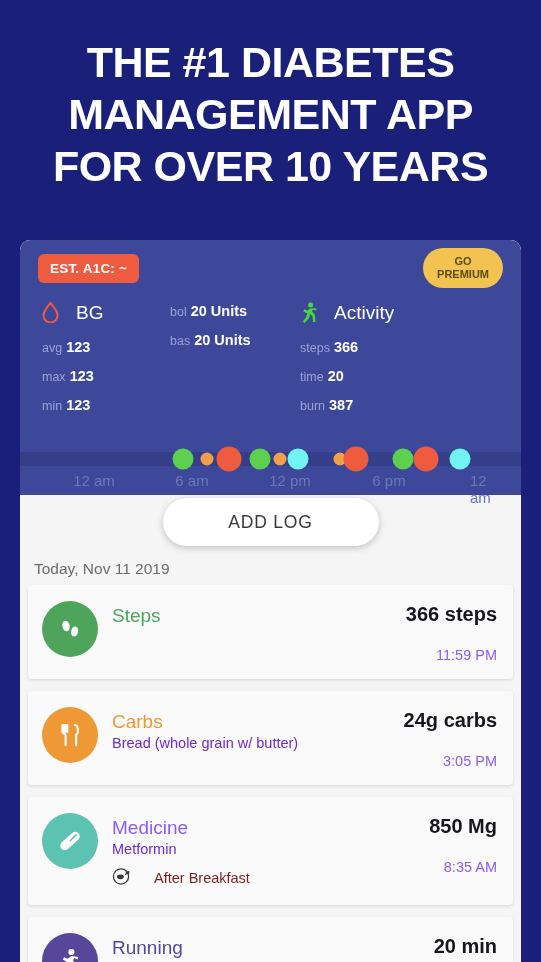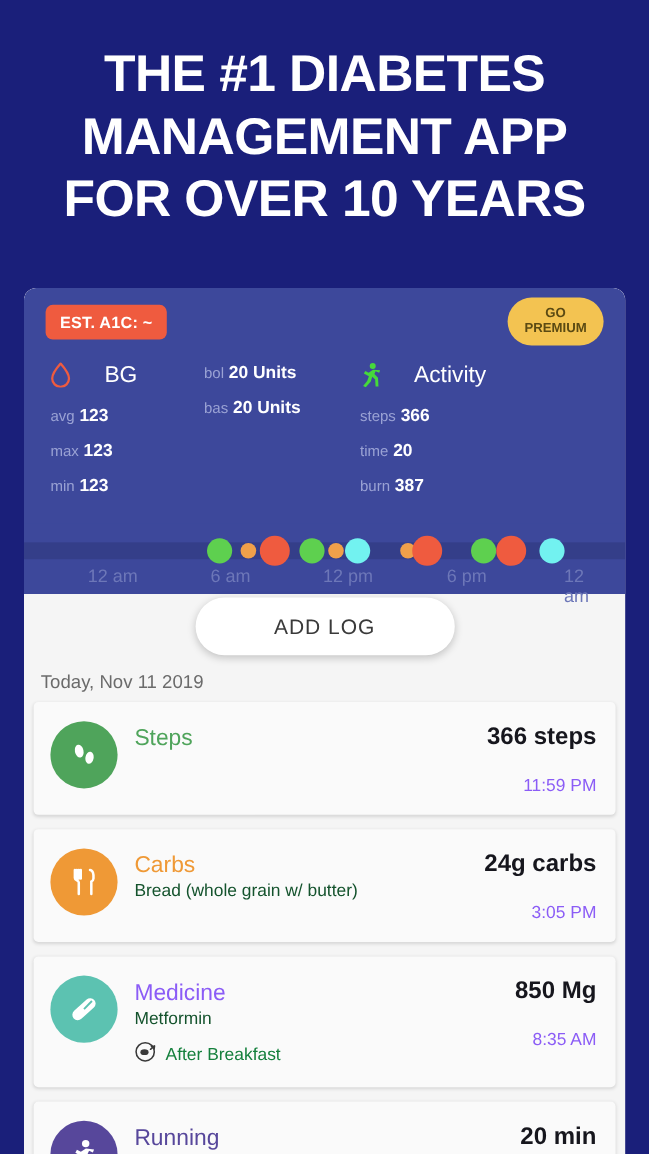--- a/index.html
+++ b/index.html
@@ -67,21 +67,21 @@
   
   .stats{
     position:absolute; left:0; top:62px; width:501px;
     display:flex;
   }
   .stat-col{ flex:1; padding-left:22px; }
   .stat-col.c0{ flex:0 0 128px; }
   .stat-col.c1{ flex:0 0 130px; }
   .stat-col.c2{ flex:0 0 118px; }
   .stat-head{
-    display:flex; align-items:center; gap:25px;
+    display:flex; align-items:center; gap:14px;
     margin-bottom:14px;
   }
   .stat-head .ico{ width:20px; height:22px; display:inline-block; }
   .stat-head .ttl{ color:#ffffff; font-size:19px; }
   .stat-row{ margin-bottom:11px; white-space:nowrap; }
   .stat-row .k{ color:#9aa2d4; font-size:12.5px; }
   .stat-row .v{ color:#ffffff; font-size:14.5px; font-weight:bold; margin-left:4px; }
 
   
   .timeline{
@@ -123,24 +123,24 @@
     display:flex; align-items:flex-start;
   }
   .log-icon{
     width:56px; height:56px; border-radius:50%;
     flex:0 0 56px;
     display:flex; align-items:center; justify-content:center;
     margin-right:14px;
   }
   .log-mid{ flex:1; padding-top:4px; }
   .log-title{ font-size:19px; font-weight:normal; margin-bottom:2px; }
-  .log-sub{ font-size:14.5px; color:#14532d; }
+  .log-sub{ font-size:14.5px; color:#6d28d9; }
   .log-note{
-    display:flex; align-items:center; gap:7px;
-    margin-top:10px; color:#15803d; font-size:14.5px;
+    display:flex; align-items:center; gap:23px;
+    margin-top:10px; color:#7f1d1d; font-size:14.5px;
   }
   .log-right{ text-align:right; padding-top:2px; }
   .log-val{ font-size:20px; font-weight:bold; color:#16161d; white-space:nowrap;}
   .log-time{ font-size:14.5px; color:#8b5cf6; margin-top:21px; }
 </style>
 </head>
 <body>
 
 <div id="root">
 

